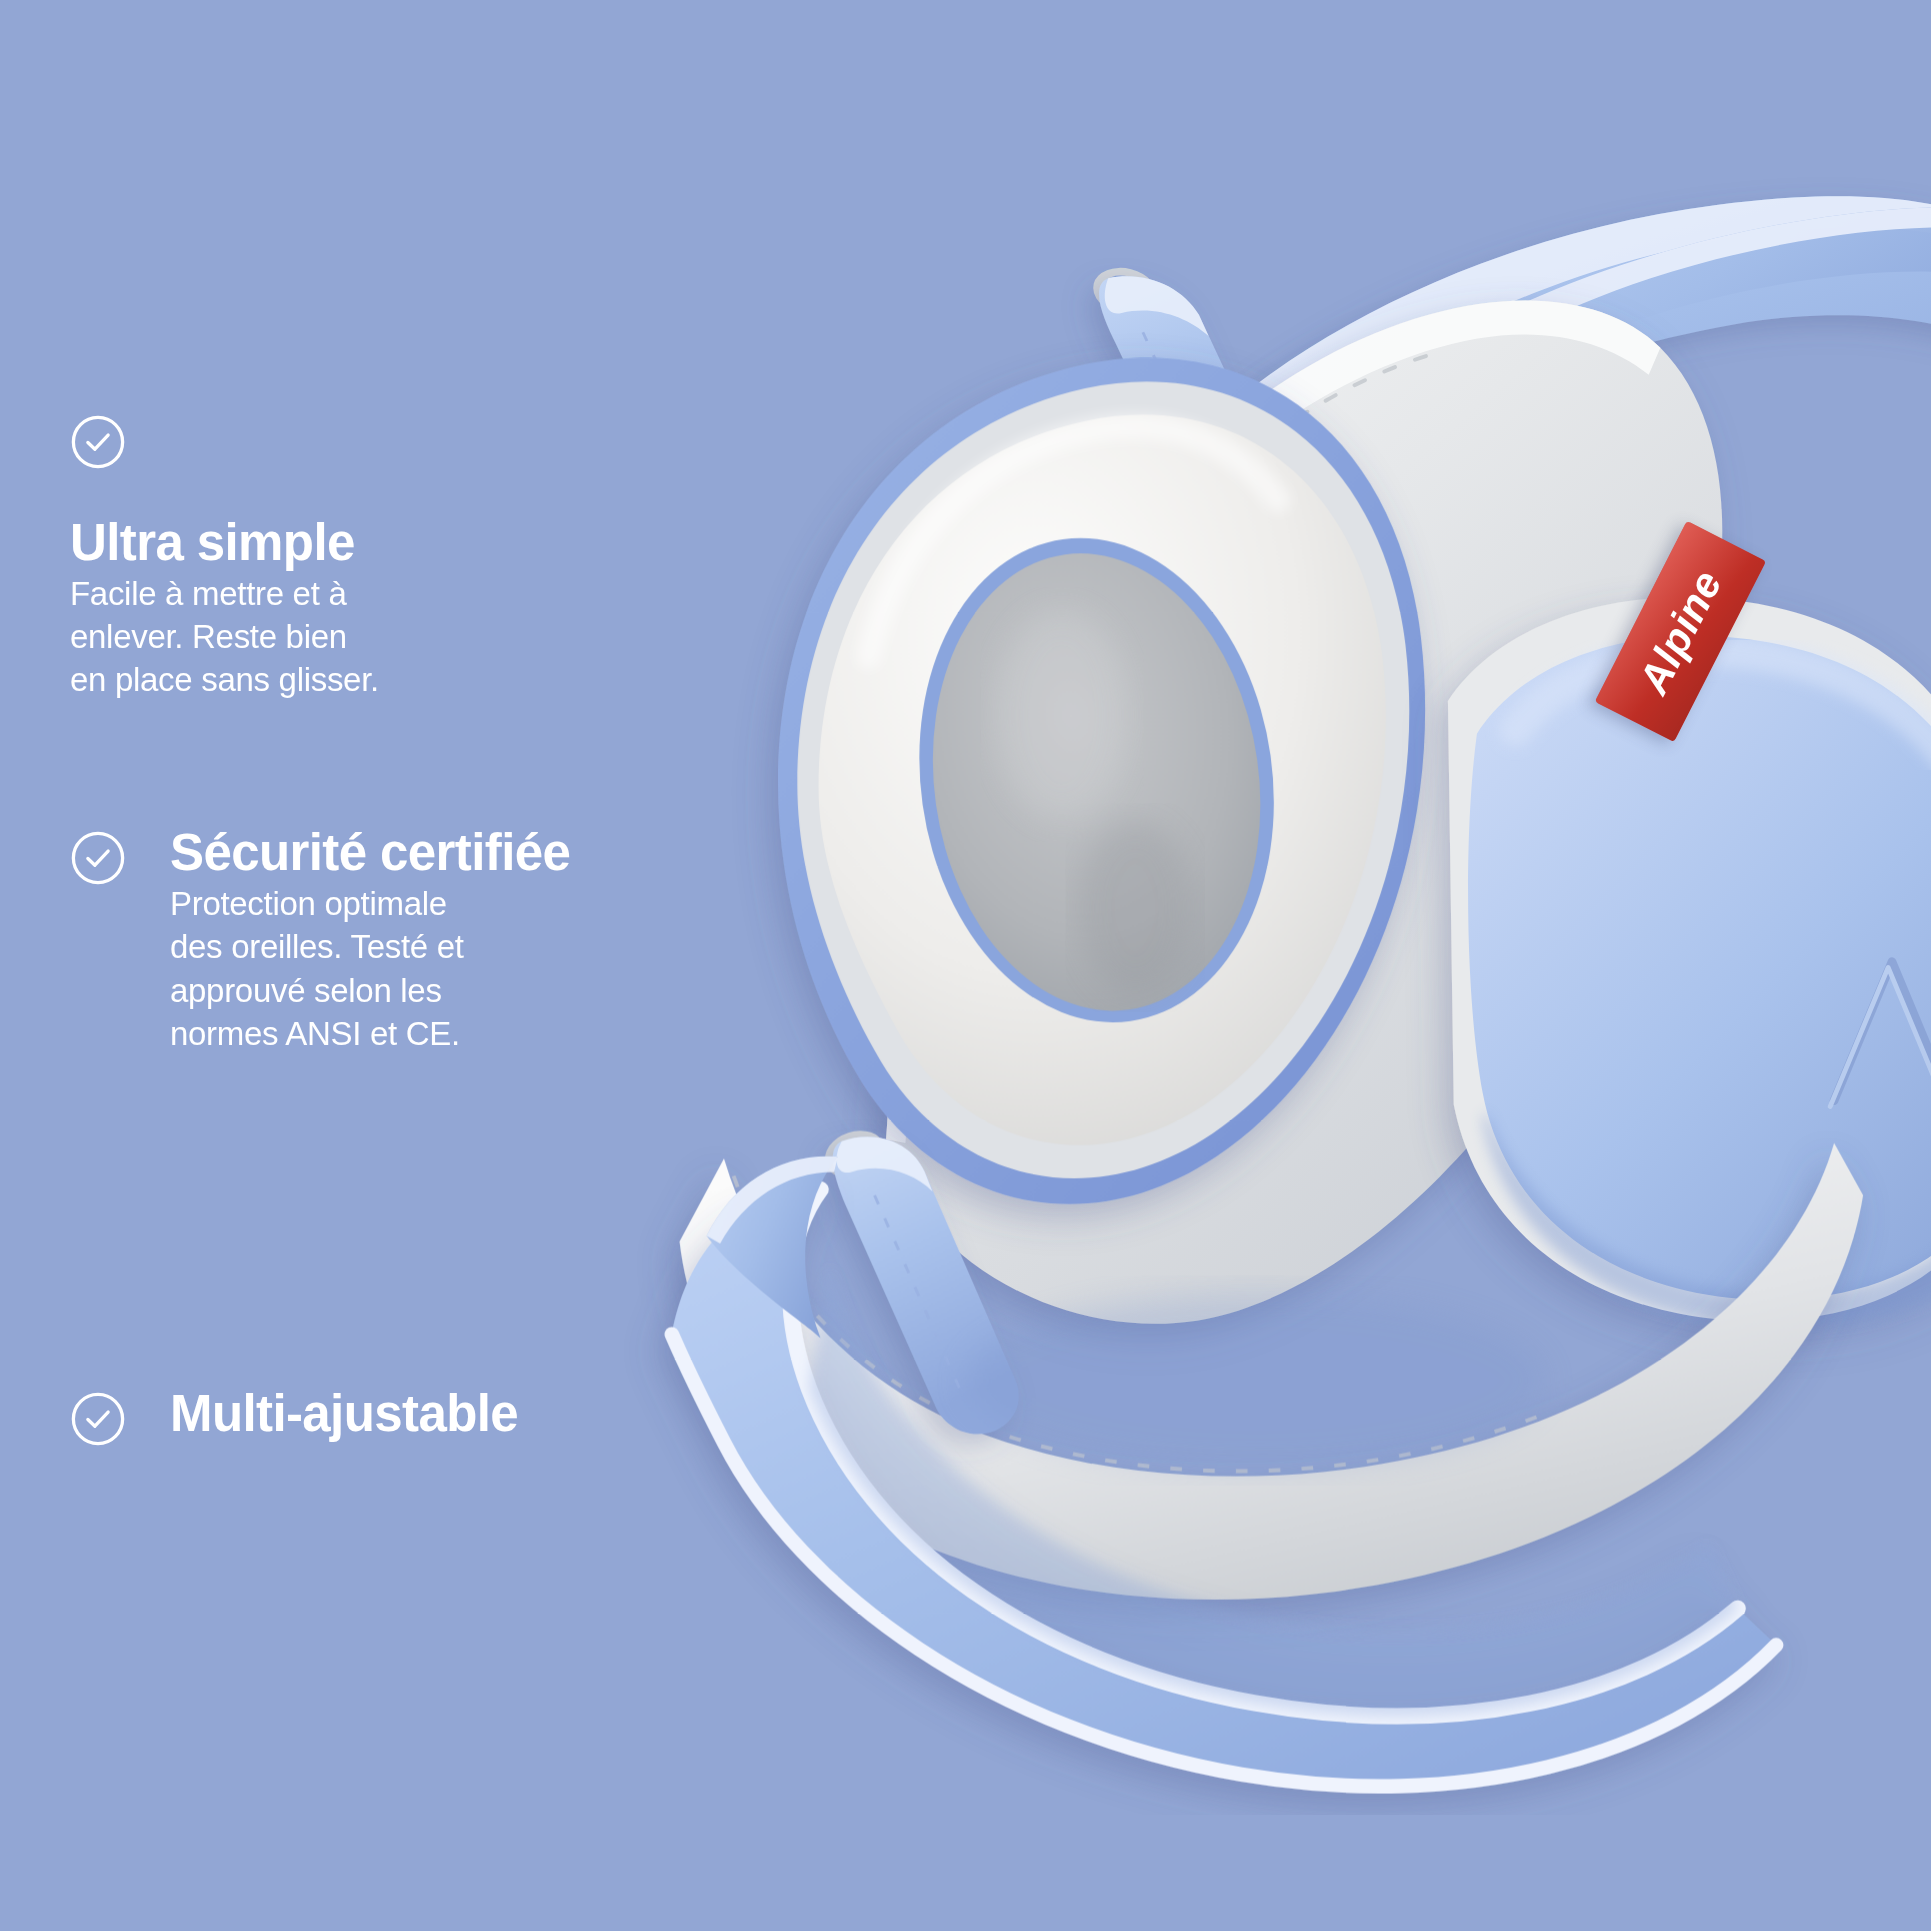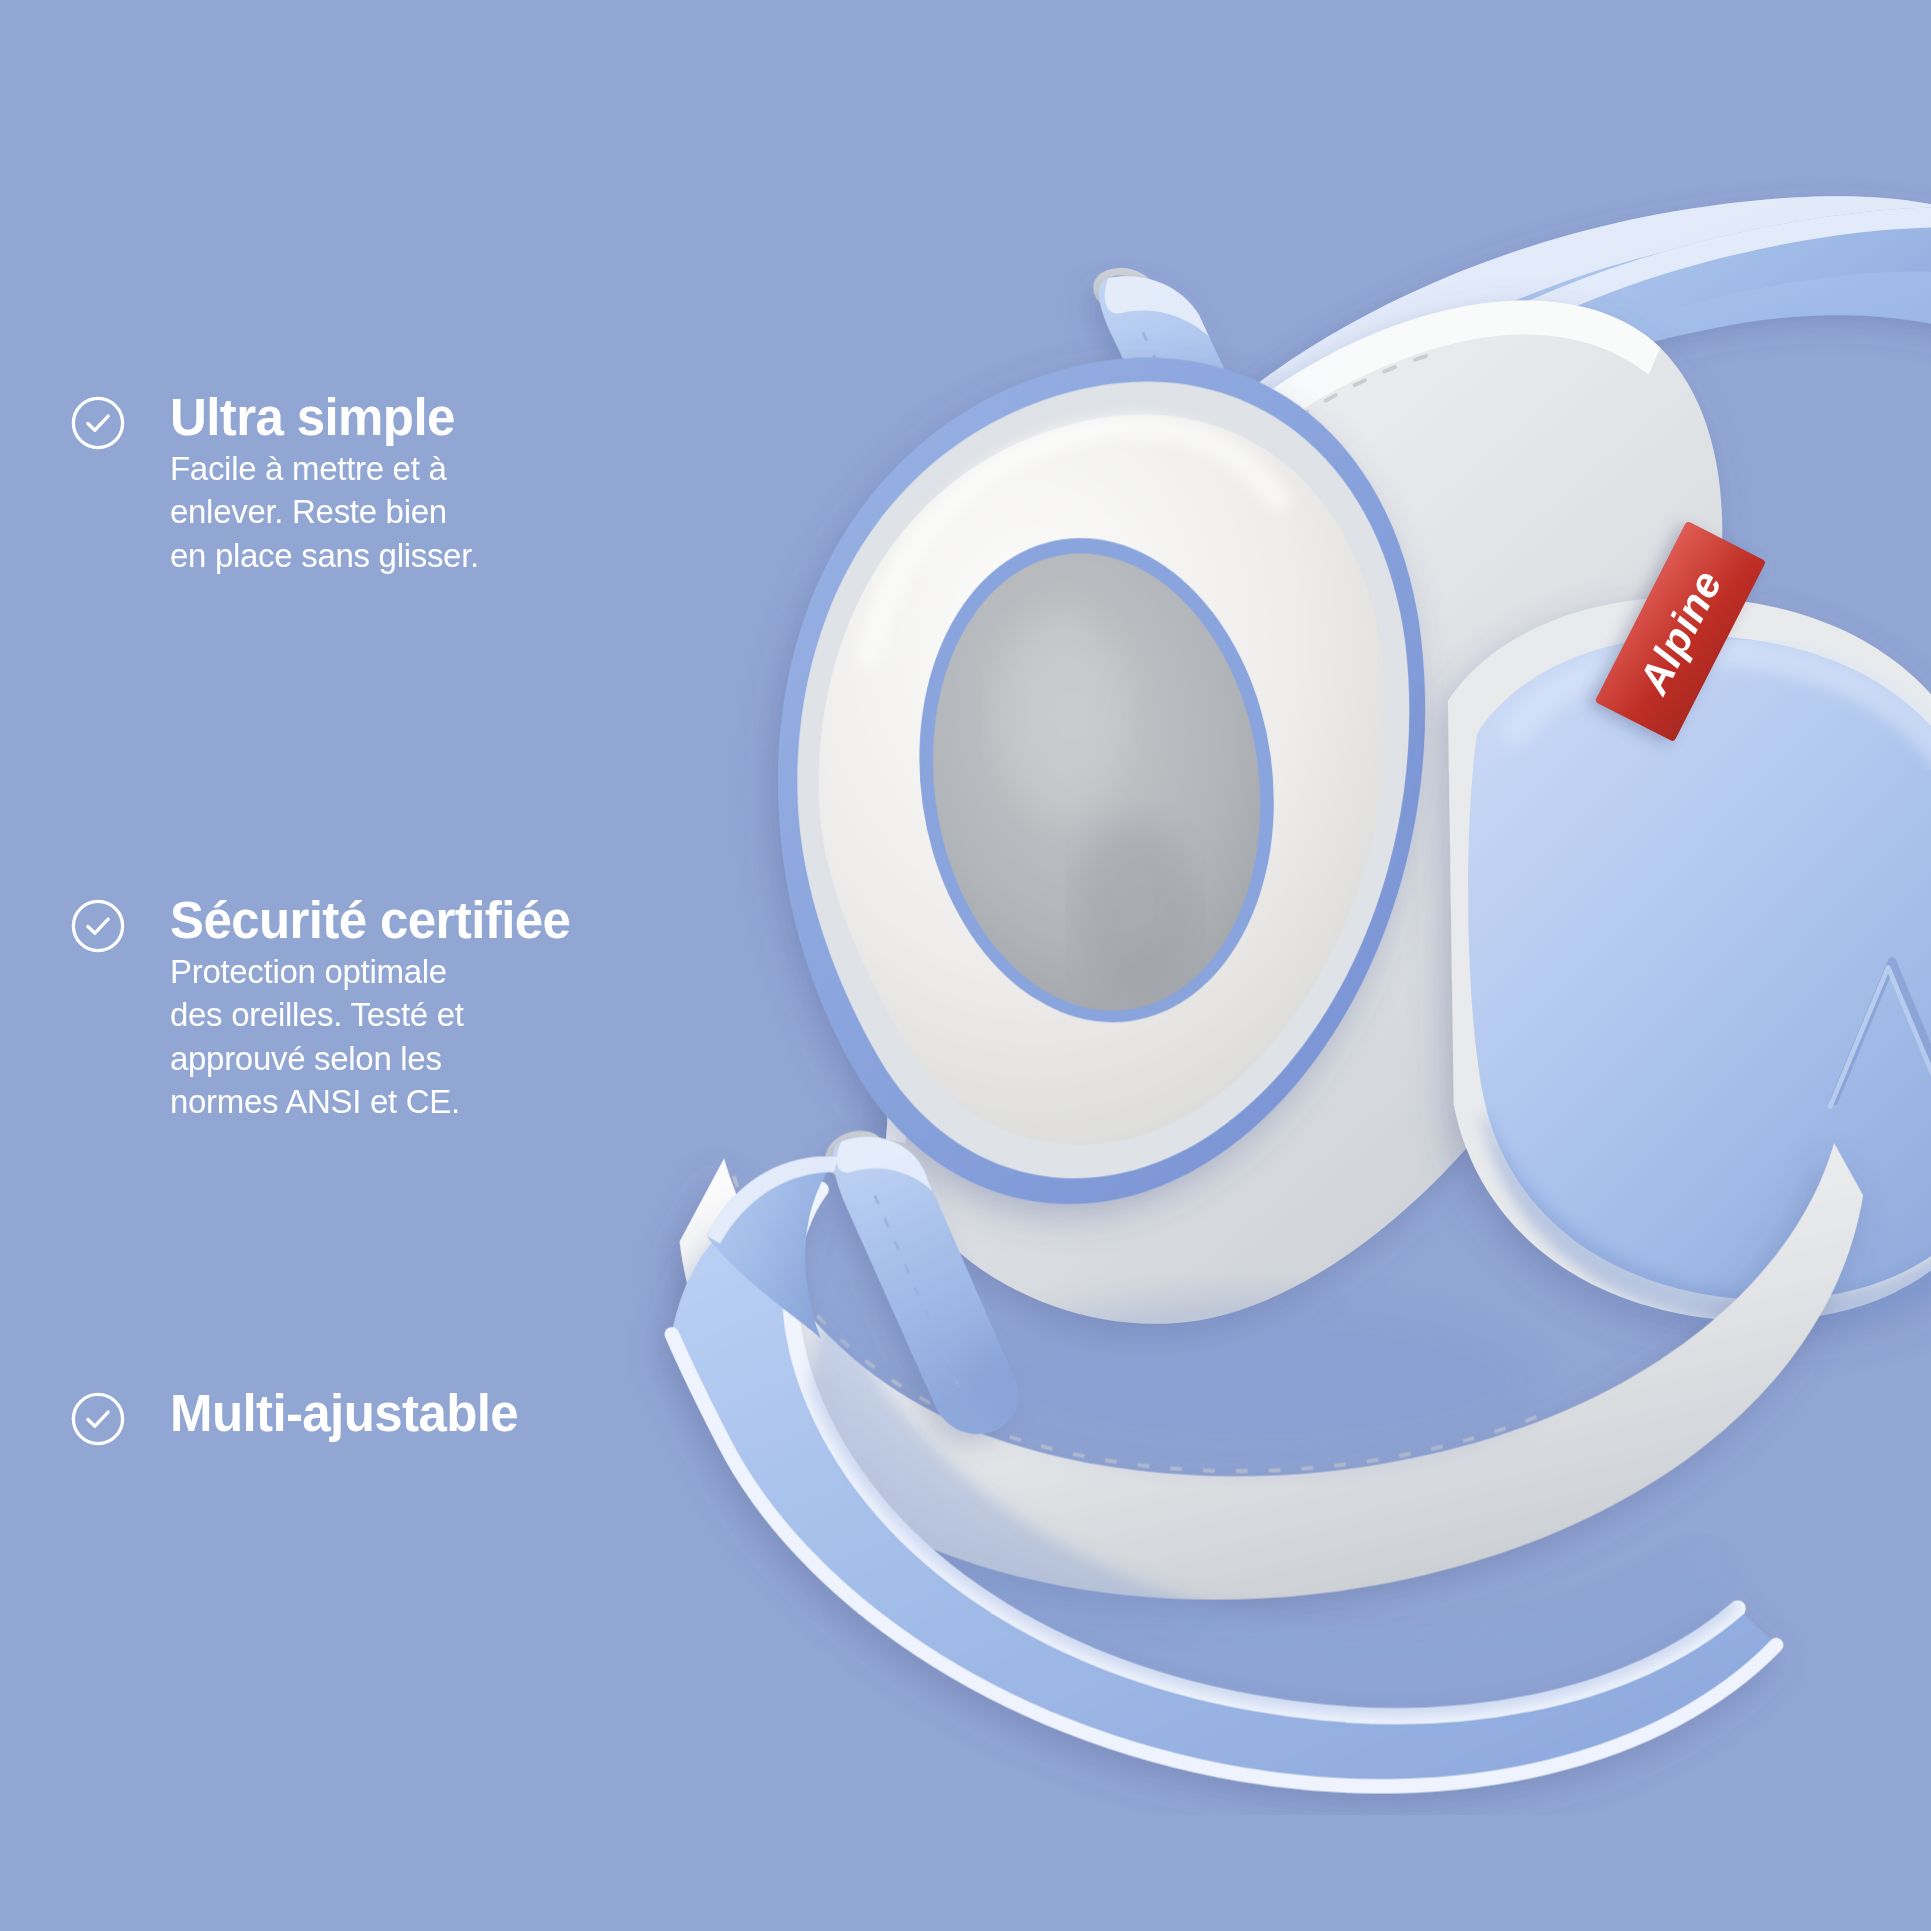--- a/index.html
+++ b/index.html
@@ -27,22 +27,22 @@
   }
 
   .feature {
     position:absolute;
     left:70px;
     width:772px;
     display:flex;
     align-items:flex-start;
     gap:44px;
   }
-  .feature.f1 { top:389px; }
-  .feature.f2 { top:892px; }
+  .feature.f1 { top:408px;flex-direction:column; }
+  .feature.f2 { top:824px; }
   .feature.f3 { top:1373px;margin-top:12px; }
 
   .check-icon {
     flex:0 0 auto;
     width:56px; height:56px;
     margin-top:5.8px;
   }
   .check-icon svg { display:block; width:56px; height:56px; }
 
   .feature-text { flex:1 1 auto; }

